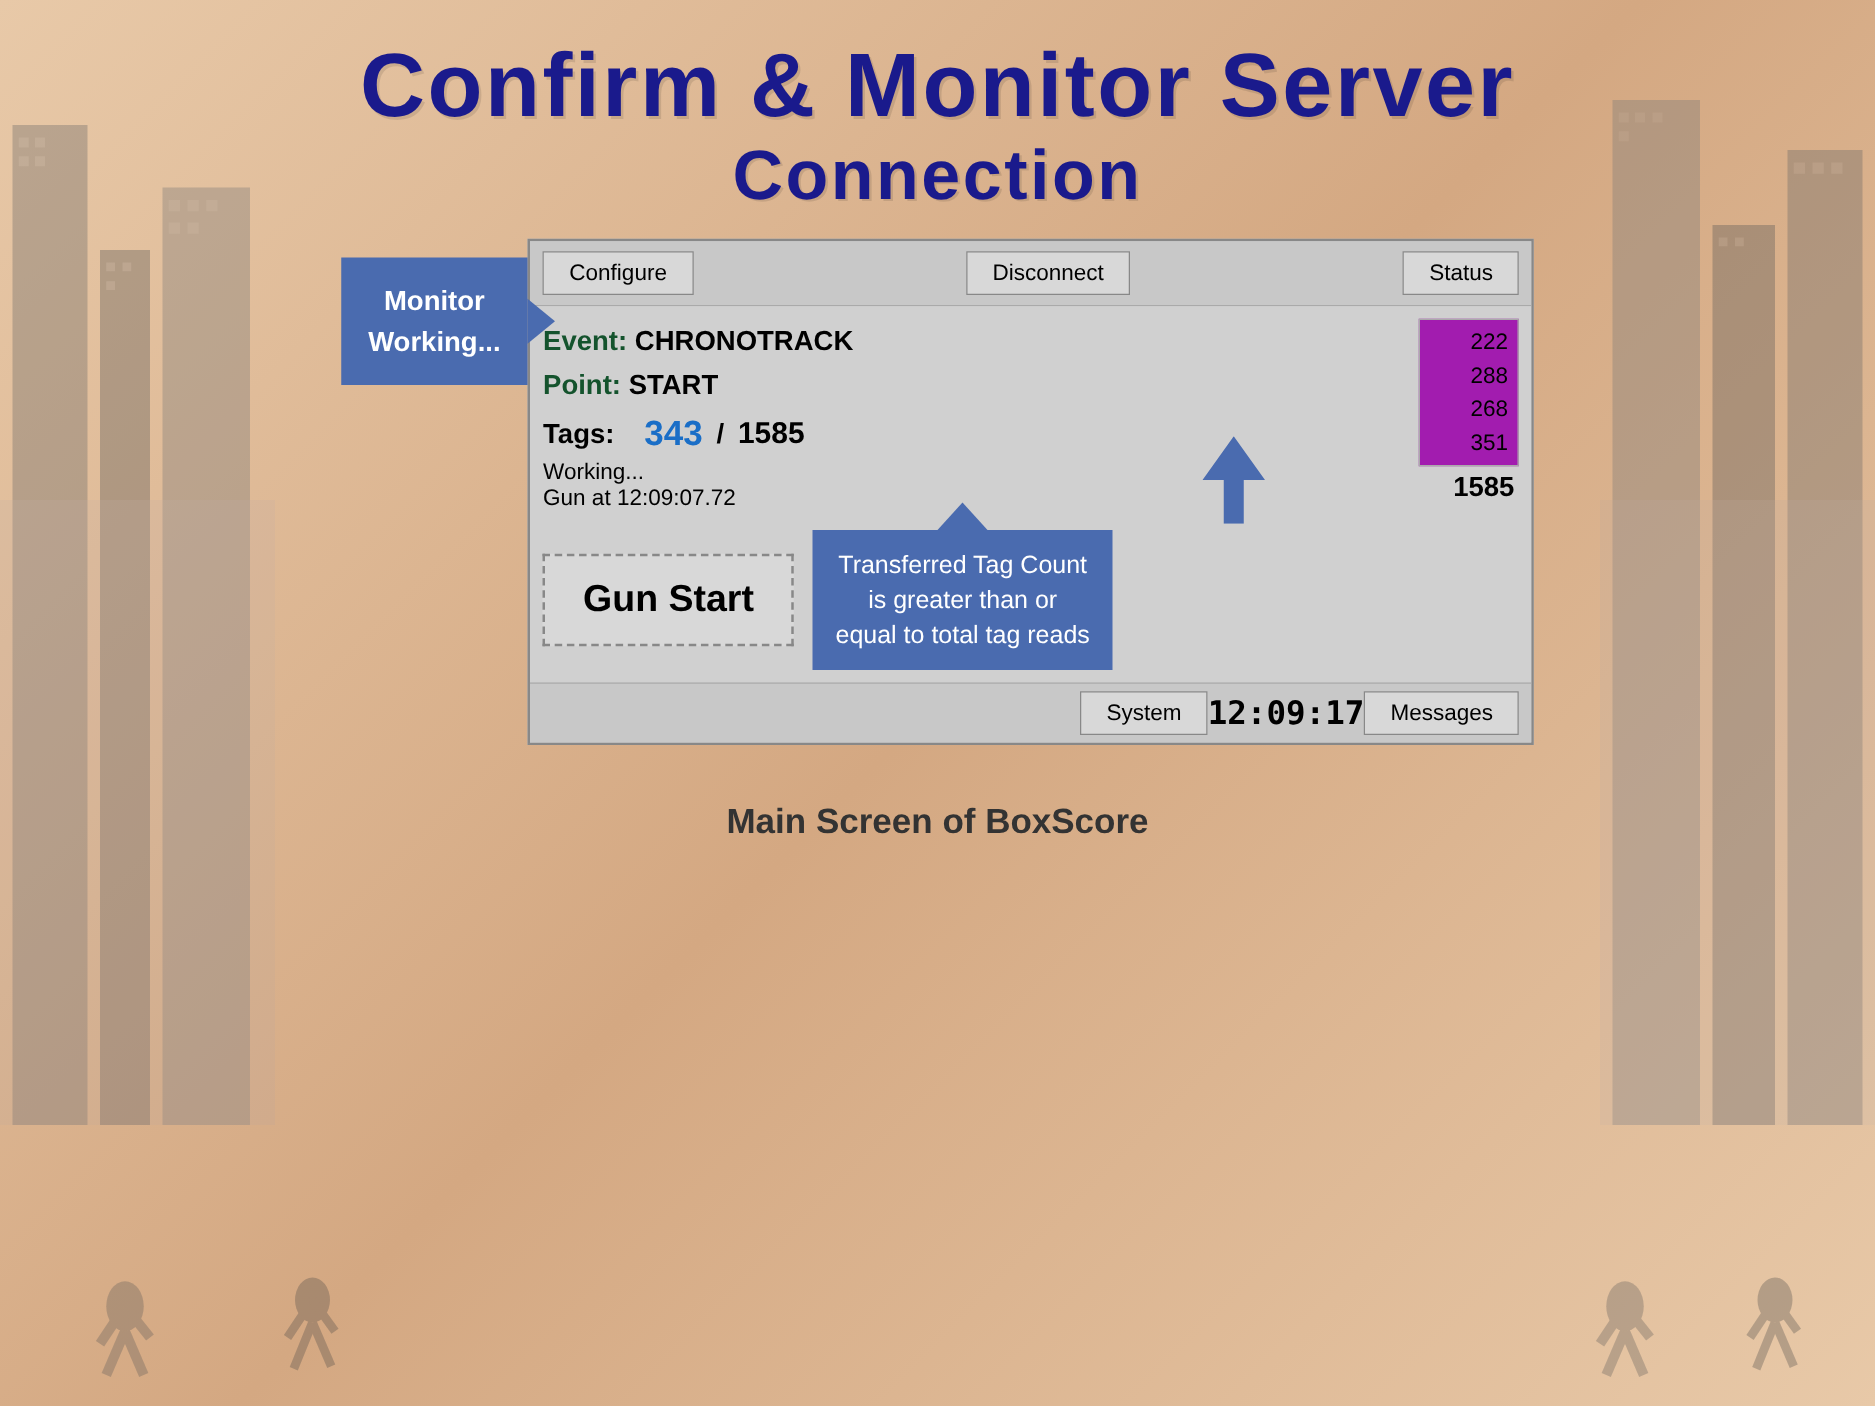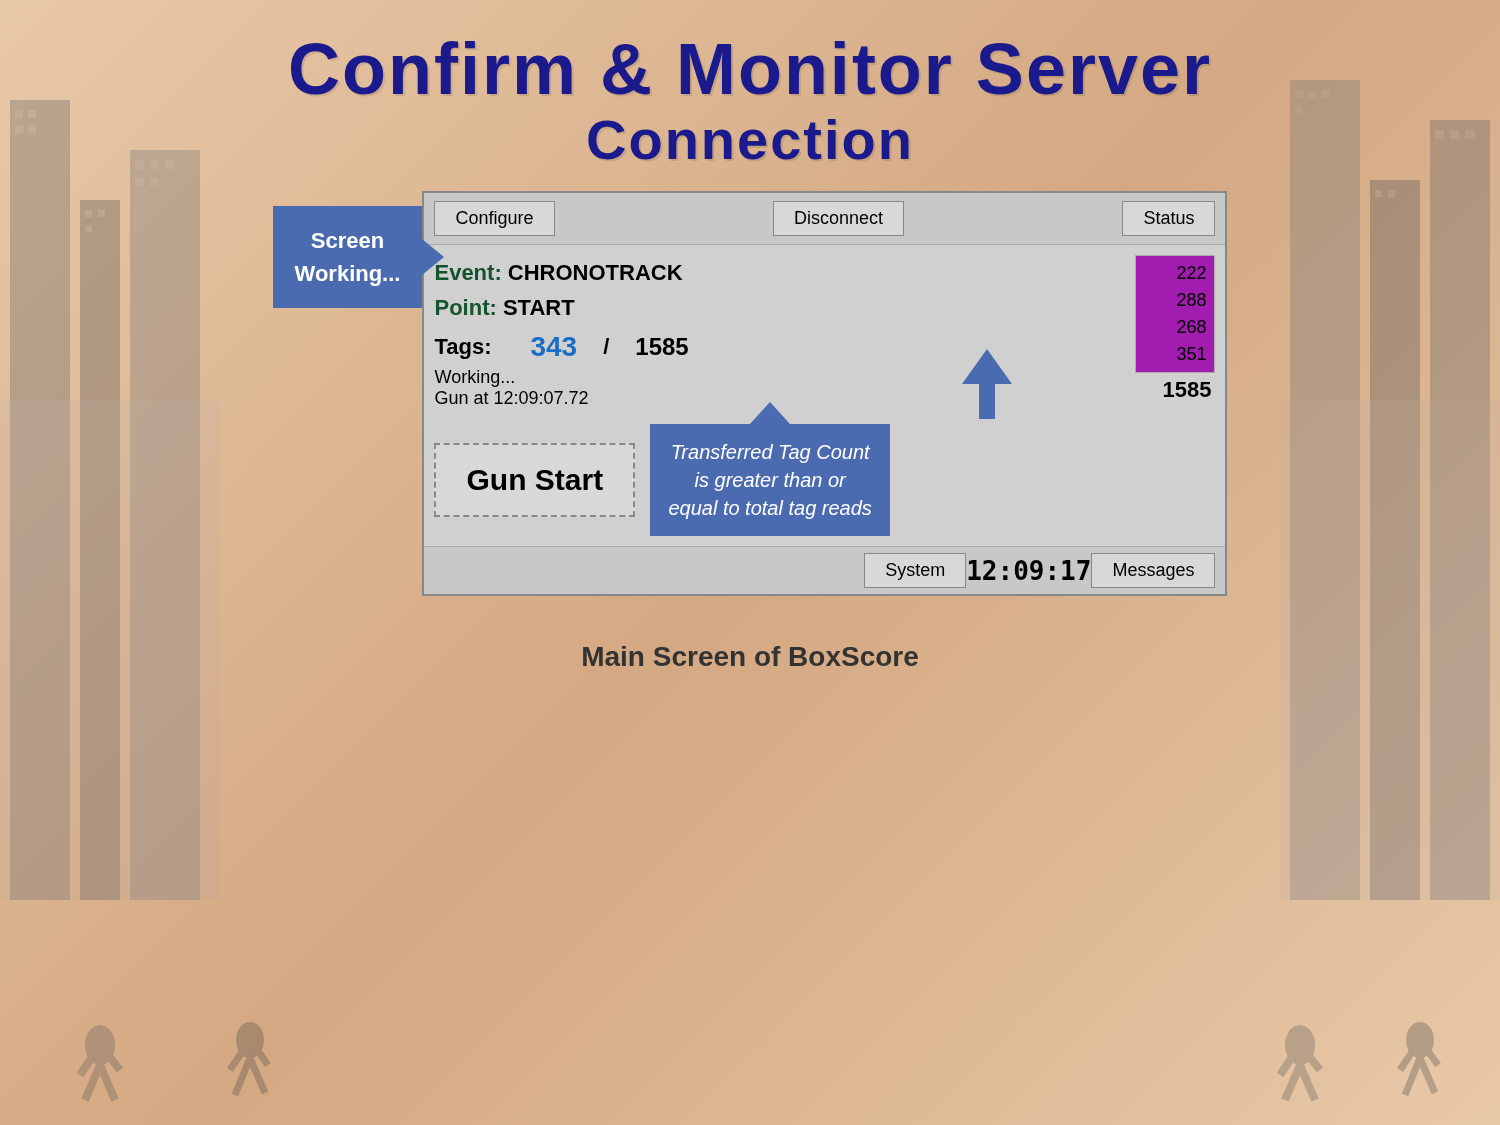--- a/index.html
+++ b/index.html
@@ -174,21 +174,21 @@
     }
 
     .event-value {
       font-weight: bold;
       color: #000;
     }
 
     .tags-row {
       display: flex;
       align-items: center;
-      gap: 26px;
+      gap: 11px;
       font-size: 22px;
       font-weight: bold;
       color: #000;
     }
 
     .tags-count {
       color: #1a6ec7;
       font-size: 28px;
       font-weight: 900;
     }
@@ -239,21 +239,20 @@
     
     .tooltip-box {
       background: #4a6baf;
       color: white;
       padding: 14px 18px;
       font-size: 20px;
       text-align: center;
       line-height: 1.4;
       max-width: 240px;
       position: relative;
-      font-style: italic;
     }
 
     
     .tooltip-arrow-up {
       position: absolute;
       top: -22px;
       left: 50%;
       transform: translateX(-50%);
       width: 0;
       height: 0;
@@ -385,21 +384,21 @@
 <div class="page-content">
 
   <div class="main-title">
     <div class="main-title-line1">Confirm &amp; Monitor Server</div>
     <div class="main-title-line2">Connection</div>
   </div>
 
   <div class="app-container">
 
     <div class="sidebar-panel">
-      <div>Screen</div>
+      <div>Monitor</div>
       <div>Working...</div>
       <div class="sidebar-arrow"></div>
     </div>
 
     <div class="main-window">
 
       <div class="toolbar">
         <button class="toolbar-btn">Configure</button>
         <button class="toolbar-btn">Disconnect</button>
         <button class="toolbar-btn">Status</button>

